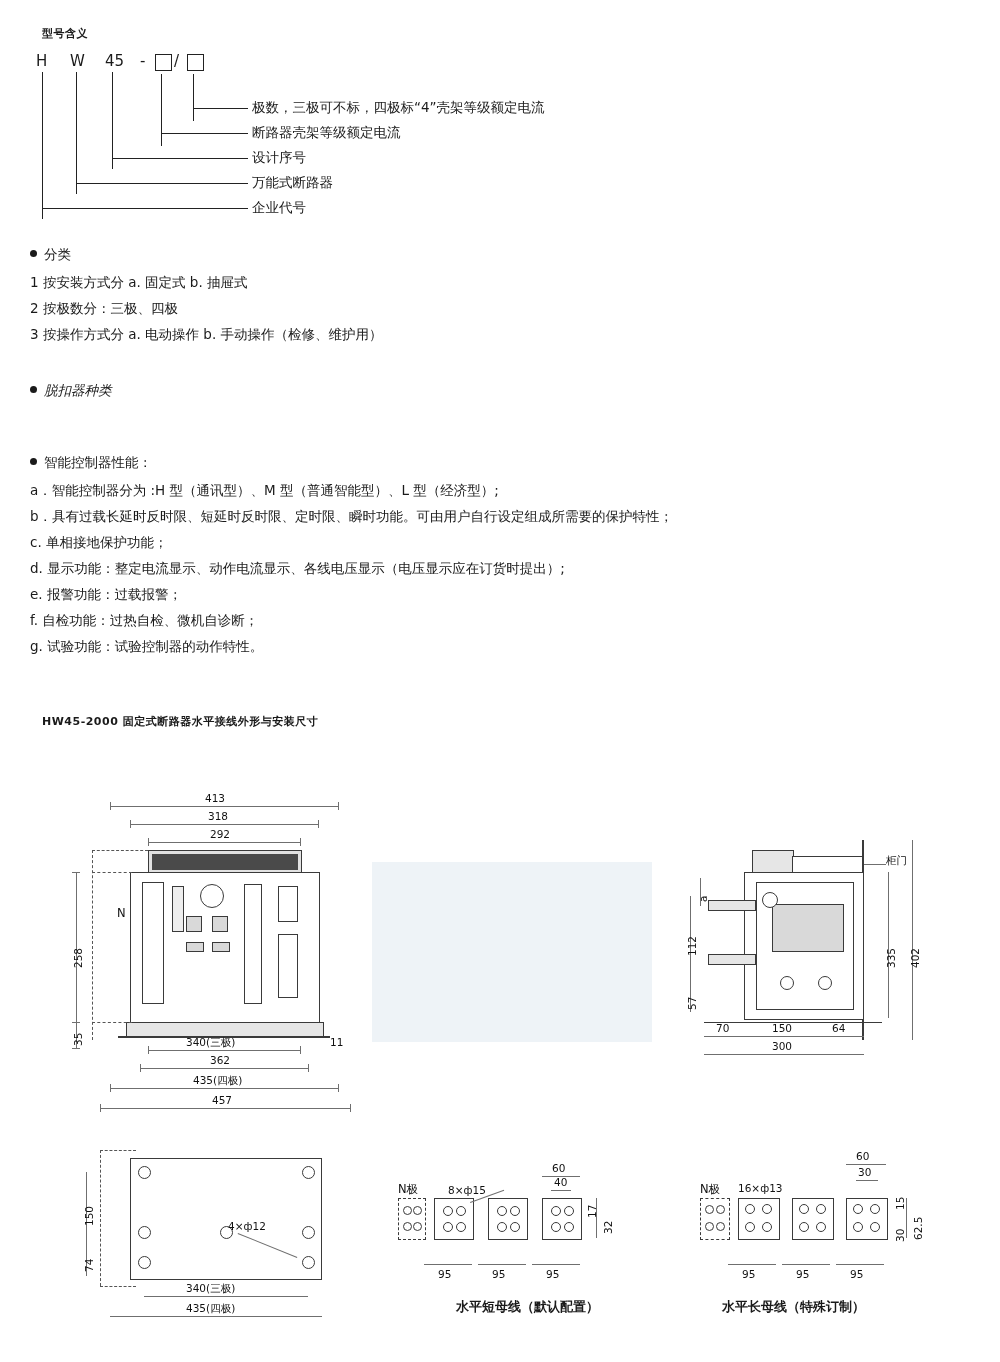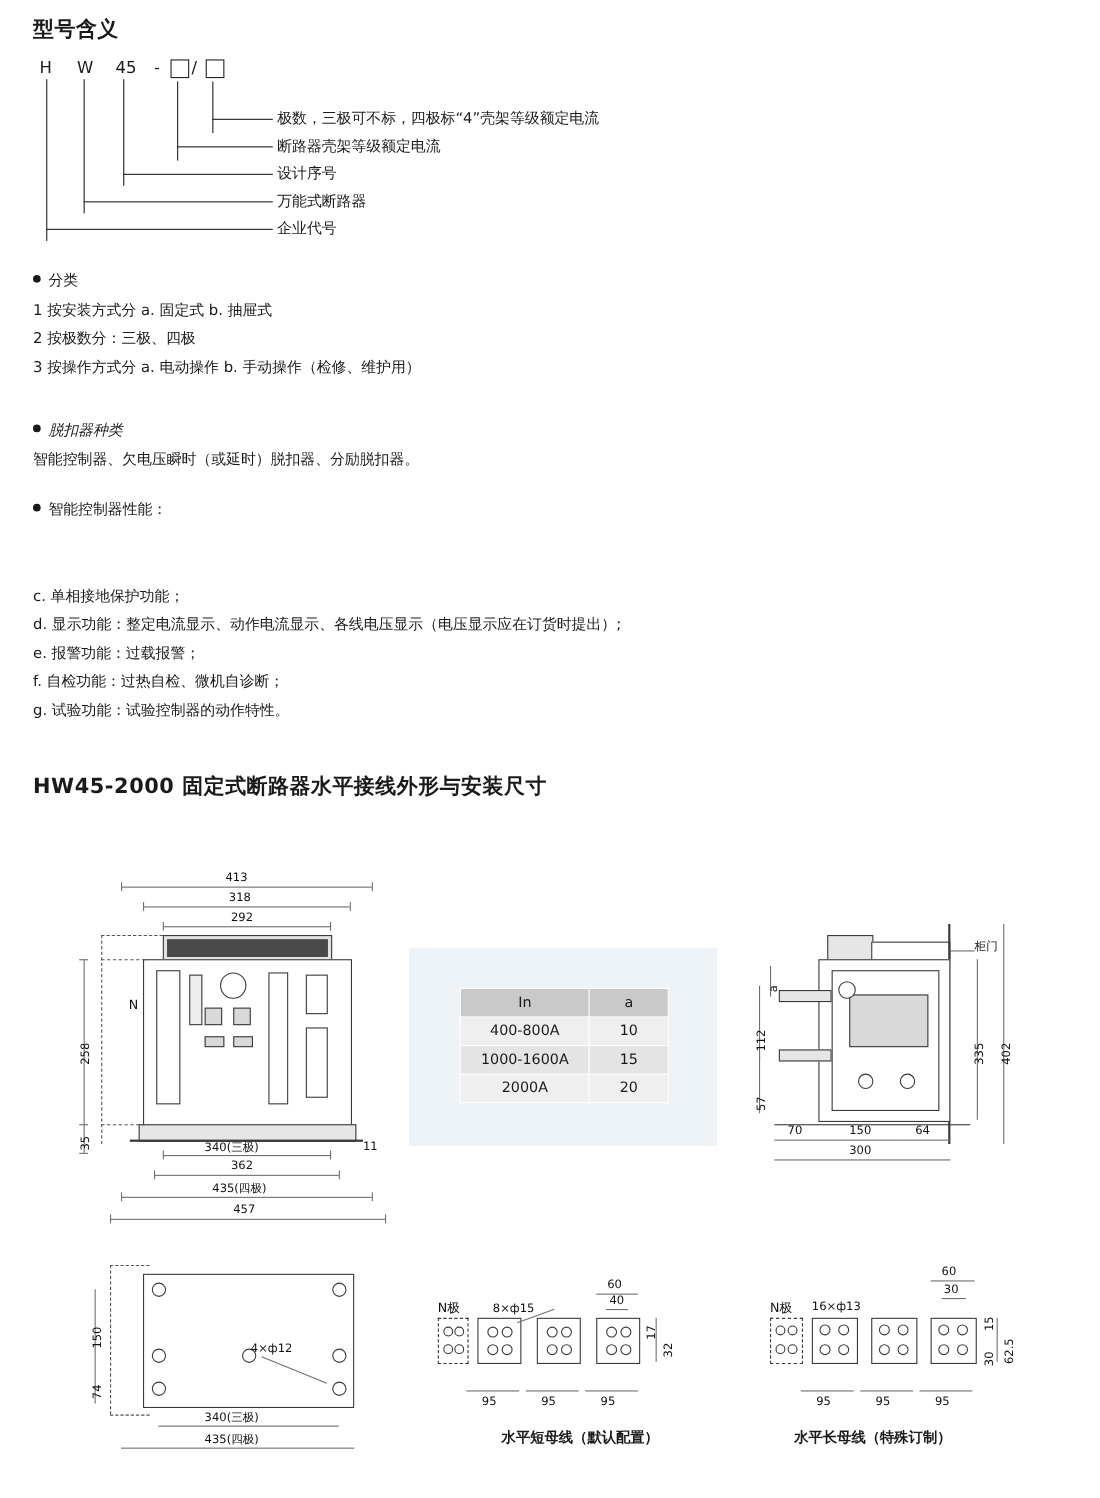--- a/index.html
+++ b/index.html
@@ -4,21 +4,21 @@
 <style>
   html,body{margin:0;padding:0;}
   body{
     width:1000px;height:1362px;background:#ffffff;
     font-family:"DejaVu Sans","Liberation Sans",sans-serif;
     color:#1a1a1a;position:relative;overflow:hidden;
   }
   .page{position:relative;width:1000px;height:1362px;}
 
   h1.sec-title{
-    font-size:19px;font-weight:bold;margin:0;position:absolute;
+    font-size:11px;font-weight:bold;margin:12px;position:absolute;
     letter-spacing:.5px;
   }
   .tx{position:absolute;font-size:13.5px;line-height:1.5;}
   .bullet{position:absolute;font-size:13.5px;}
   .bullet .dot{display:inline-block;width:7px;height:7px;border-radius:50%;background:#1a1a1a;margin-right:7px;vertical-align:2px;}
 
   
   #model-code{position:absolute;left:30px;top:44px;width:640px;height:190px;}
   .code-letter{position:absolute;font-size:15px;}
   .box{position:absolute;border:1px solid #222;width:15px;height:15px;}
@@ -84,25 +84,26 @@
   <div class="bullet" style="left:30px;top:246px;">
     <span class="dot"></span><span>分类</span>
   </div>
   <div class="tx" style="left:30px;top:272px;">1 按安装方式分 a. 固定式 b. 抽屉式</div>
   <div class="tx" style="left:30px;top:298px;">2 按极数分：三极、四极</div>
   <div class="tx" style="left:30px;top:324px;">3 按操作方式分 a. 电动操作 b. 手动操作（检修、维护用）</div>
 
   <div class="bullet" style="left:30px;top:382px;font-style:italic;">
     <span class="dot"></span><span>脱扣器种类</span>
   </div>
-  <div class="tx" style="left:30px;top:408px;">智能控制器、欠电压瞬时（或延时）脱扣器、分励脱扣器。</div>
 
   <div class="bullet" style="left:30px;top:454px;">
     <span class="dot"></span><span>智能控制器性能：</span>
   </div>
+  <div class="tx" style="left:30px;top:480px;">a．智能控制器分为 :H 型（通讯型）、M 型（普通智能型）、L 型（经济型）;</div>
+  <div class="tx" style="left:30px;top:506px;">b．具有过载长延时反时限、短延时反时限、定时限、瞬时功能。可由用户自行设定组成所需要的保护特性；</div>
   <div class="tx" style="left:30px;top:532px;">c. 单相接地保护功能；</div>
   <div class="tx" style="left:30px;top:558px;">d. 显示功能：整定电流显示、动作电流显示、各线电压显示（电压显示应在订货时提出）;</div>
   <div class="tx" style="left:30px;top:584px;">e. 报警功能：过载报警；</div>
   <div class="tx" style="left:30px;top:610px;">f. 自检功能：过热自检、微机自诊断；</div>
   <div class="tx" style="left:30px;top:636px;">g. 试验功能：试验控制器的动作特性。</div>
 
   <h1 class="sec-title" style="left:30px;top:702px;">HW45-2000 固定式断路器水平接线外形与安装尺寸</h1>
 
   <div id="drawing">
 
@@ -324,36 +325,14 @@
     <div class="dthin" style="left:728px;top:486px;width:48px;height:1px;"></div>
     <div class="dim" style="left:742px;top:490px;">95</div>
     <div class="dthin" style="left:782px;top:486px;width:48px;height:1px;"></div>
     <div class="dim" style="left:796px;top:490px;">95</div>
     <div class="dthin" style="left:836px;top:486px;width:48px;height:1px;"></div>
     <div class="dim" style="left:850px;top:490px;">95</div>
 
     <div class="cap" style="left:722px;top:520px;">水平长母线（特殊订制）</div>
   </div>
 
-  <table id="in-a-table">
-    <thead>
-      <tr>
-        <th style="width:118px;">In</th>
-        <th style="width:72px;">a</th>
-      </tr>
-    </thead>
-    <tbody>
-      <tr>
-        <td>400-800A</td>
-        <td>10</td>
-      </tr>
-      <tr>
-        <td>1000-1600A</td>
-        <td>15</td>
-      </tr>
-      <tr>
-        <td>2000A</td>
-        <td>20</td>
-      </tr>
-    </tbody>
-  </table>
 
 </div>
 
 </body></html>

